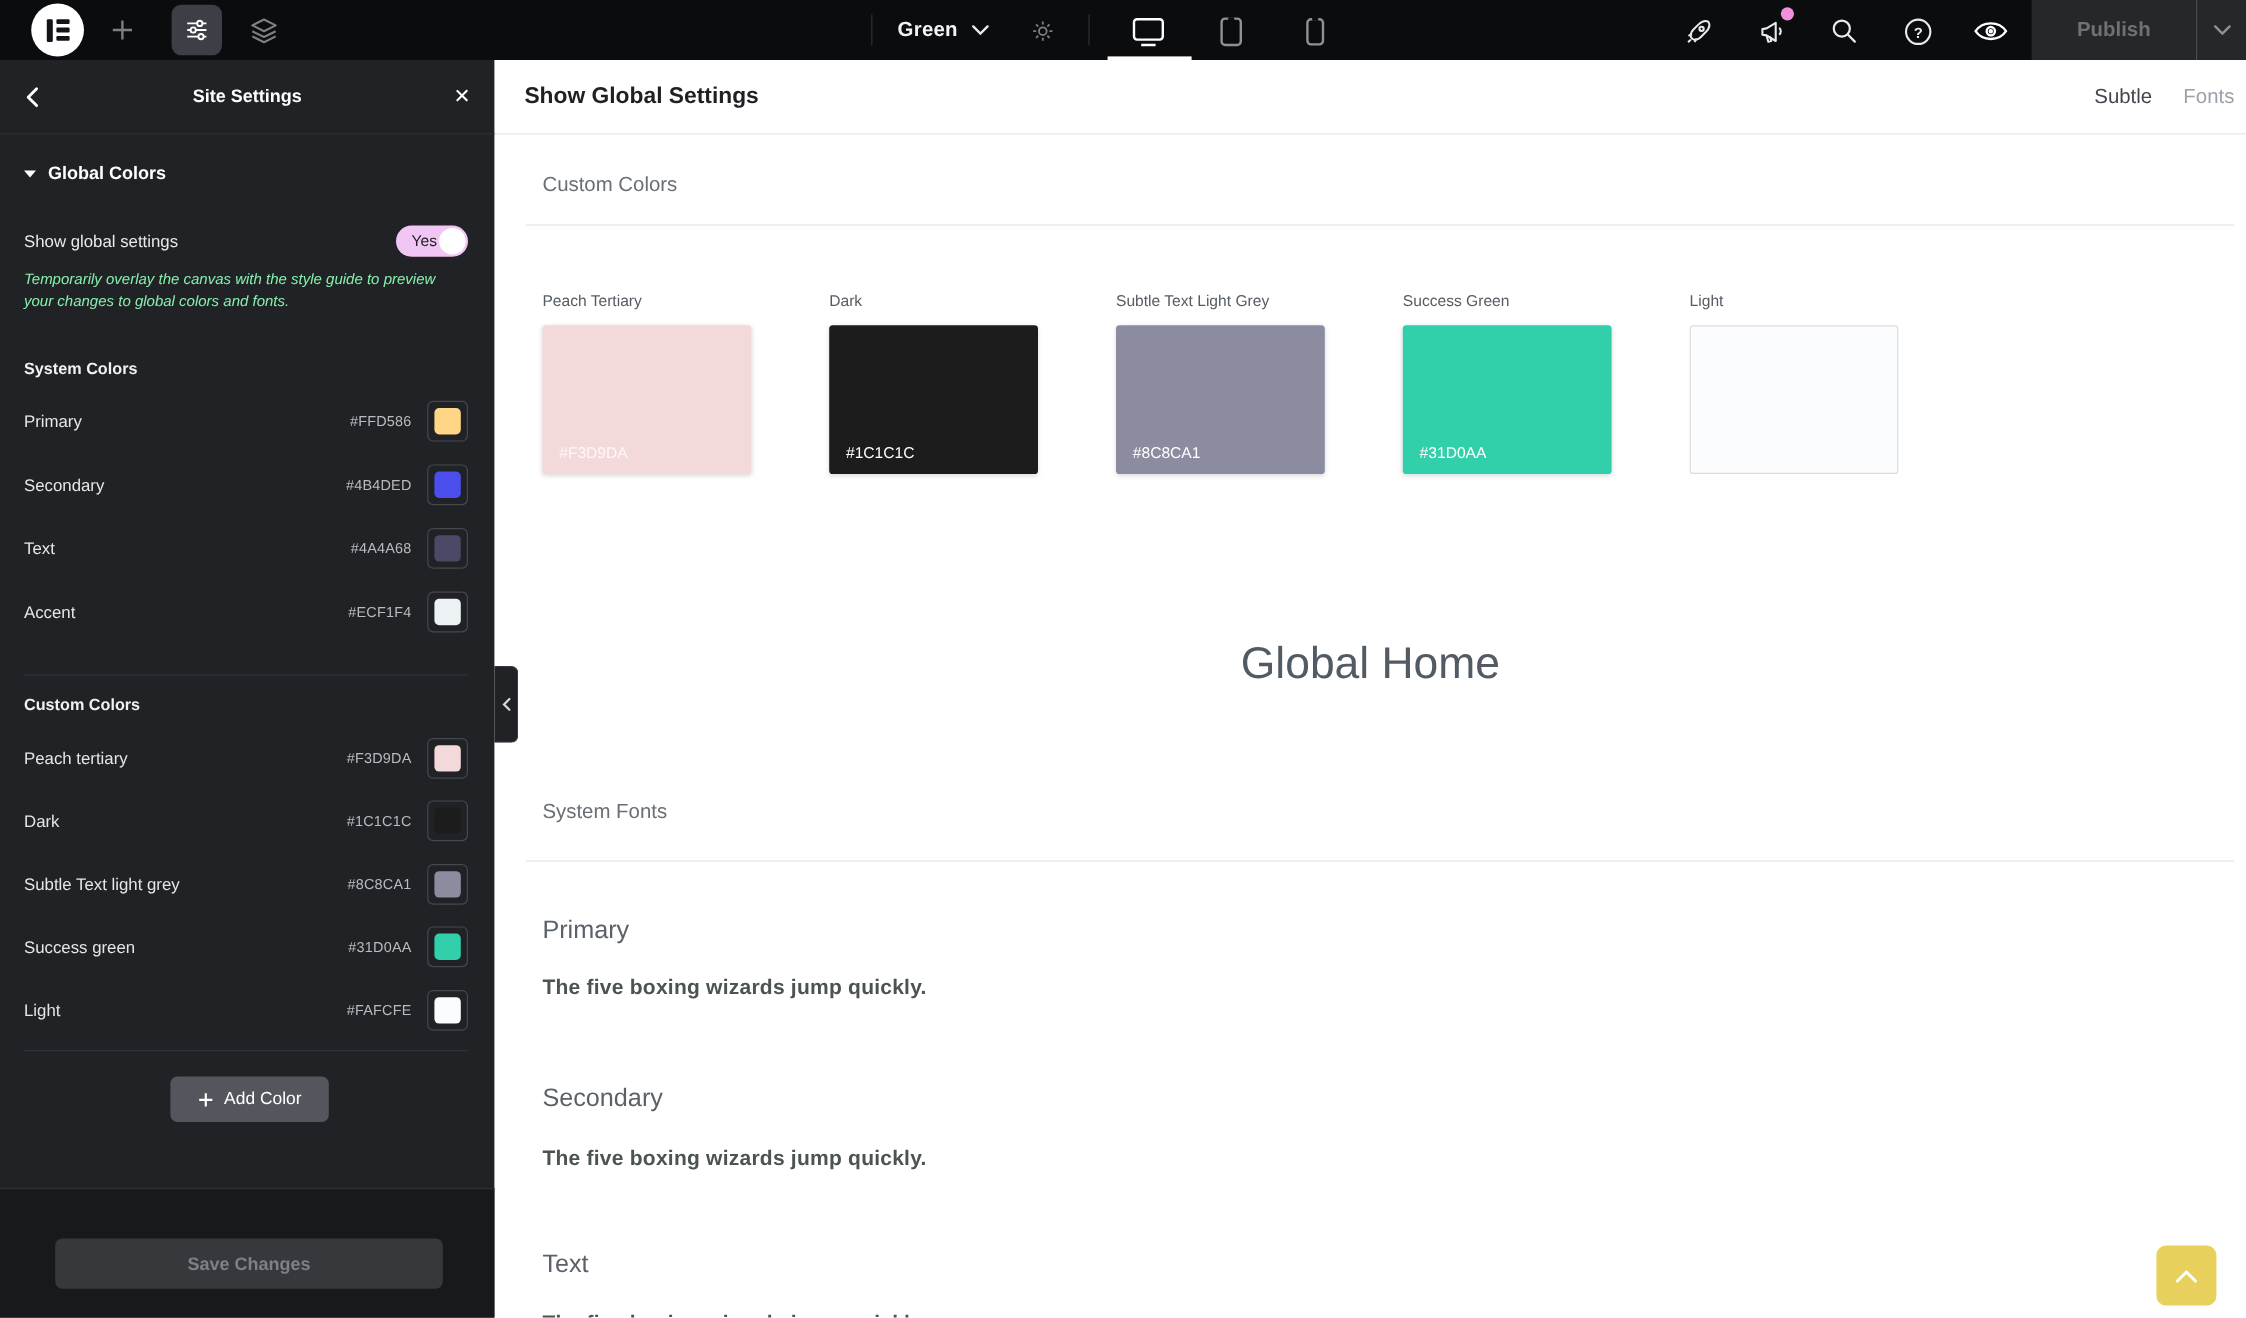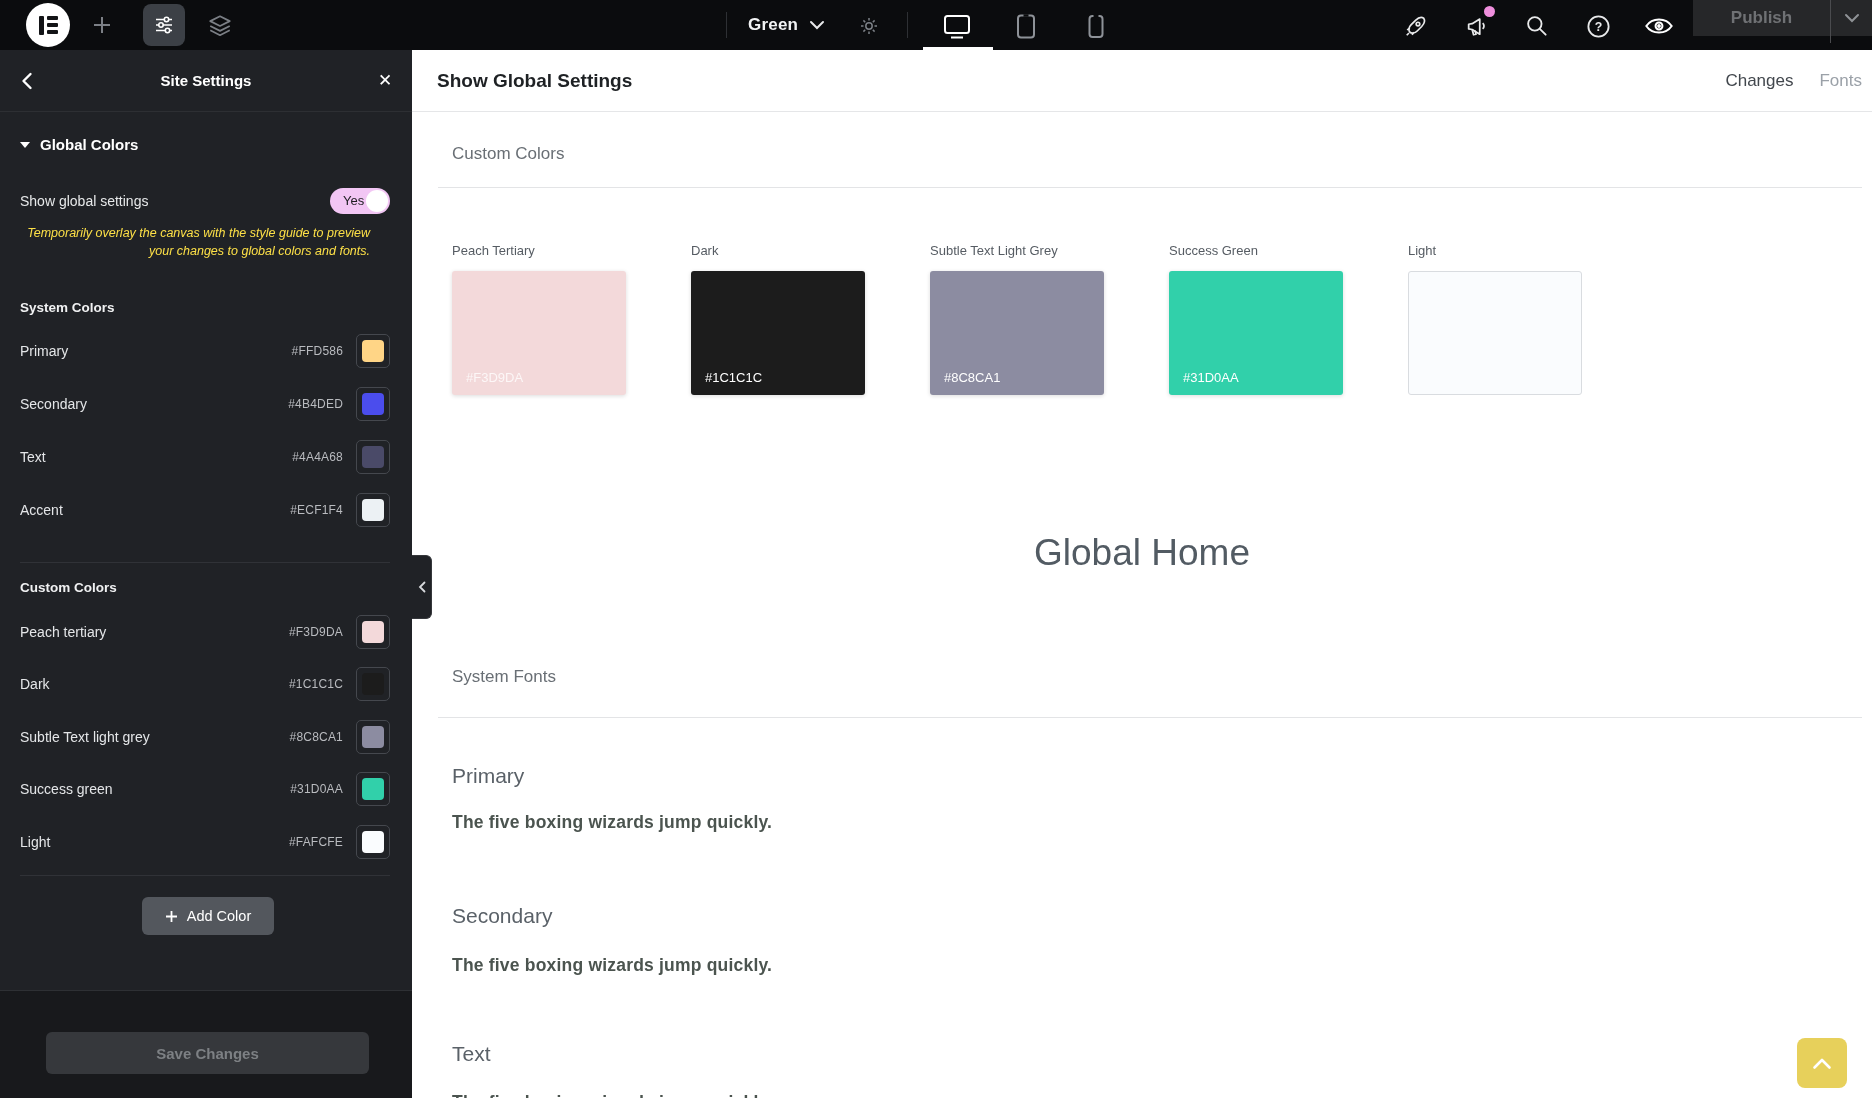--- a/index.html
+++ b/index.html
@@ -13,21 +13,21 @@
   .logo-glyph { display:flex; gap:3px; }
   .logo-bar-v { width:5px; height:19px; background:#131417; border-radius:1px; }
   .logo-bars { display:flex; flex-direction:column; gap:2.5px; }
   .logo-bar-h { width:11px; height:4.5px; background:#131417; border-radius:1px; }
   .tool-btn { width:42px; height:42px; top:4px; border-radius:8px; cursor:pointer; }
   .tool-btn.active { background:#3c4046; }
   .tb-divider { position:absolute; top:12px; width:1px; height:26px; background:#2e3034; }
   .home-label { color:#f2f3f4; font-size:17px; font-weight:700; letter-spacing:.2px; }
   .device-underline { position:absolute; left:923px; bottom:0; width:70px; height:3px; background:#fff; }
   .notif-dot { position:absolute; left:1484px; top:6px; width:11px; height:11px; border-radius:50%; background:#ef8fdd; }
-  .publish-zone { position:absolute; left:1693px; top:0; width:179px; height:36px; background:#262729; display:flex; align-items:center; }
+  .publish-zone { position:absolute; left:1693px; top:0; width:179px; height:50px; background:#262729; display:flex; align-items:center; }
   .publish-label { width:137px; text-align:center; color:#6f7174; font-size:17px; font-weight:700; cursor:pointer; }
   .publish-divider { width:1px; height:50px; background:#4a4b4e; }
   .publish-caret { flex:1; display:flex; align-items:center; justify-content:center; cursor:pointer; }
 
   
   .sidebar { position:absolute; left:0; top:50px; width:412px; height:1048px; background:#202226; z-index:20; color:#e7e9ea; }
   .sb-header { position:absolute; left:0; top:0; width:412px; height:62px; border-bottom:1px solid #2d2f33;
     display:flex; align-items:center; }
   .sb-back { position:absolute; left:12px; width:30px; height:30px; display:flex; align-items:center; justify-content:center; cursor:pointer; }
   .sb-title { width:100%; text-align:center; font-size:15px; font-weight:700; color:#fff; }
@@ -35,21 +35,21 @@
     color:#fff; font-size:17px; cursor:pointer; }
   .sb-body { position:absolute; left:0; top:62px; width:408px; height:878px; }
   .sec-header { position:absolute; left:20px; top:24px; display:flex; align-items:center; gap:10px; cursor:pointer; }
   .caret-down { width:0; height:0; border-left:5px solid transparent; border-right:5px solid transparent; border-top:6px solid #fff; }
   .sec-header-label { font-size:15px; font-weight:700; color:#fff; }
   .toggle-row { position:absolute; left:20px; right:18px; top:76px; height:26px; display:flex; align-items:center; justify-content:space-between; }
   .toggle-label { font-size:14px; color:#e7e9ea; }
   .toggle { width:60px; height:26px; border-radius:13px; background:#f2c6f4; position:relative; cursor:pointer; }
   .toggle-text { position:absolute; left:13px; top:5px; font-size:13px; color:#1d1e21; font-weight:400; }
   .toggle-knob { position:absolute; right:2px; top:2px; width:22px; height:22px; border-radius:50%; background:#fff; }
-  .sb-desc { position:absolute; left:20px; top:112px; width:350px; font-size:12.5px; font-style:italic; color:#fde047; line-height:1.45;text-align:right; }
+  .sb-desc { position:absolute; left:20px; top:112px; width:350px; font-size:12.5px; font-style:italic; color:#86efac; line-height:1.45; }
   .sb-subhead { position:absolute; left:20px; font-size:13.5px; font-weight:700; color:#f0f1f2; }
   .color-row { position:absolute; left:20px; right:18px; height:34px; display:flex; align-items:center; }
   .color-row .crl { flex:1; font-size:14px; color:#e4e6e8; }
   .color-row .crh { font-size:12px; color:#b9bbbf; margin-right:13px; letter-spacing:.2px;margin-left:48px; }
   .swatch-btn { width:34px; height:34px; border:1px solid #45484e; border-radius:5px; display:flex; align-items:center; justify-content:center;
     cursor:pointer; background:transparent; }
   .swatch-inner { width:22px; height:22px; border-radius:4px; }
   .sb-divider { position:absolute; left:20px; right:18px; height:1px; background:#303237; }
   .add-color-btn { position:absolute; left:142px; top:785px; width:132px; height:38px; background:#53575d; border-radius:6px;
     display:flex; align-items:center; justify-content:center; gap:9px; color:#fff; font-size:14.5px; cursor:pointer; }
@@ -345,21 +345,21 @@
 
 <div class="collapse-handle">
   <svg width="8" height="12" viewBox="0 0 8 12">
     <path d="M6.5 1.5 L2 6 L6.5 10.5" stroke="#d8dadd" stroke-width="1.8" fill="none" stroke-linecap="round"></path>
   </svg>
 </div>
 
 <div class="main-header">
   <div class="main-title">Show Global Settings</div>
   <div class="main-tabs">
-    <span class="main-tab active">Changes</span>
+    <span class="main-tab active">Subtle</span>
     <span class="main-tab inactive">Fonts</span>
   </div>
 </div>
 
 <div class="main-content">
   <div class="mc-sec-heading" style="top:32px;">Custom Colors</div>
   <div class="mc-hr" style="top:75px;"></div>
 
   <div class="cards-row">
     <div class="card-col">

